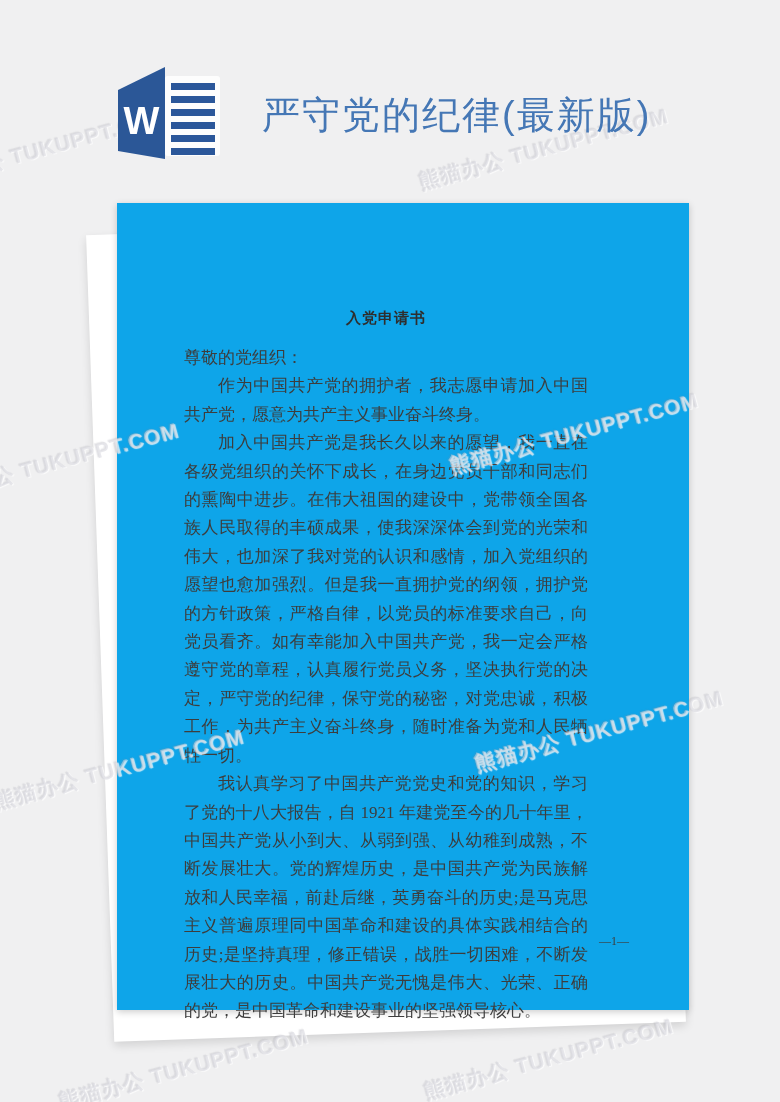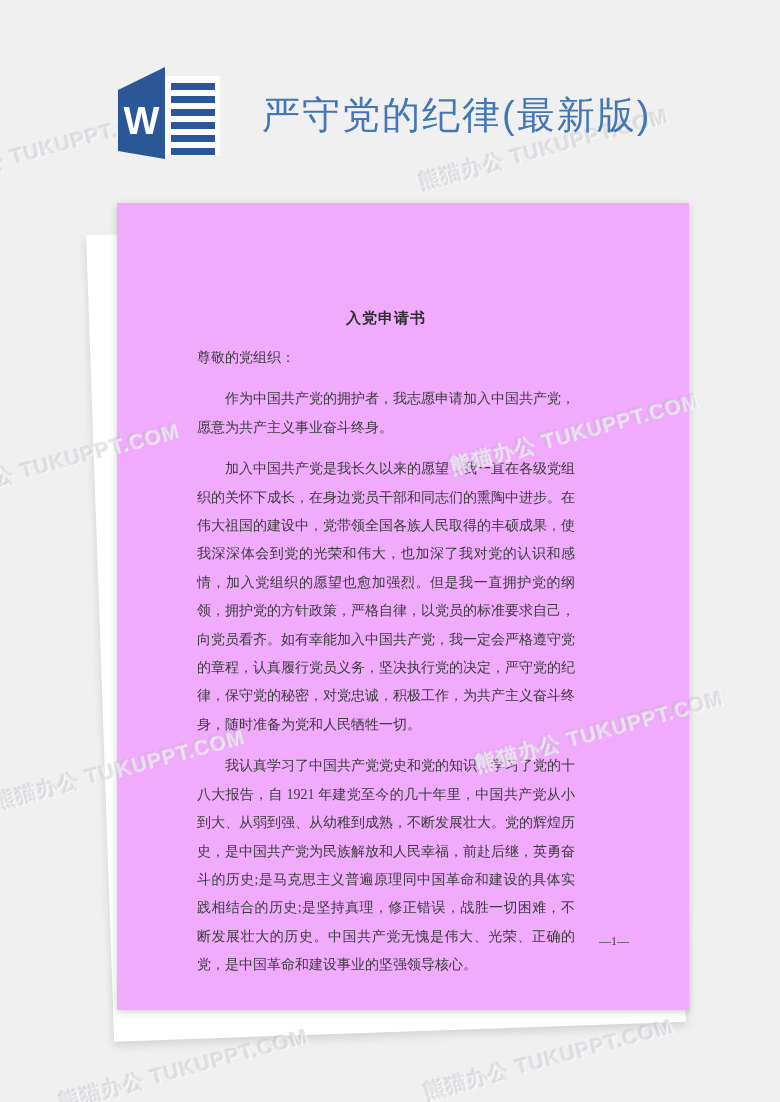--- a/index.html
+++ b/index.html
@@ -43,21 +43,21 @@
     background: #ffffff;
     transform: rotate(-2deg);
     box-shadow: 0 4px 10px rgba(0,0,0,0.13);
   }
   .front-page {
     position: absolute;
     left: 117px;
     top: 203px;
     width: 572px;
     height: 807px;
-    background: #f0abfc;
+    background: #0ea5e9;
     box-shadow: 0 2px 7px rgba(0,0,0,0.20);
   }
 
   
   .doc-content {
     position: absolute;
     left: 67px;
     right: 101px;
     top: 105px;
     font-family: "Liberation Serif", serif;
@@ -65,22 +65,22 @@
   .doc-title {
     font-size: 15px;
     font-weight: bold;
     text-align: center;
     line-height: 20px;
     margin: 0 0 16px 0;
     color: #2e2e2e;
     letter-spacing: 1px;
   }
   .doc-line {
-    margin: 13px;
-    font-size: 14px;
+    margin: 0;
+    font-size: 17px;
     line-height: 28.4px;
     text-align: justify;
     color: #3d3d3d;
   }
   .p-indent { text-indent: 2em; }
   .pagenum {
     position: absolute;
     top: 731px;
     right: 60px;
     font-size: 12px;

